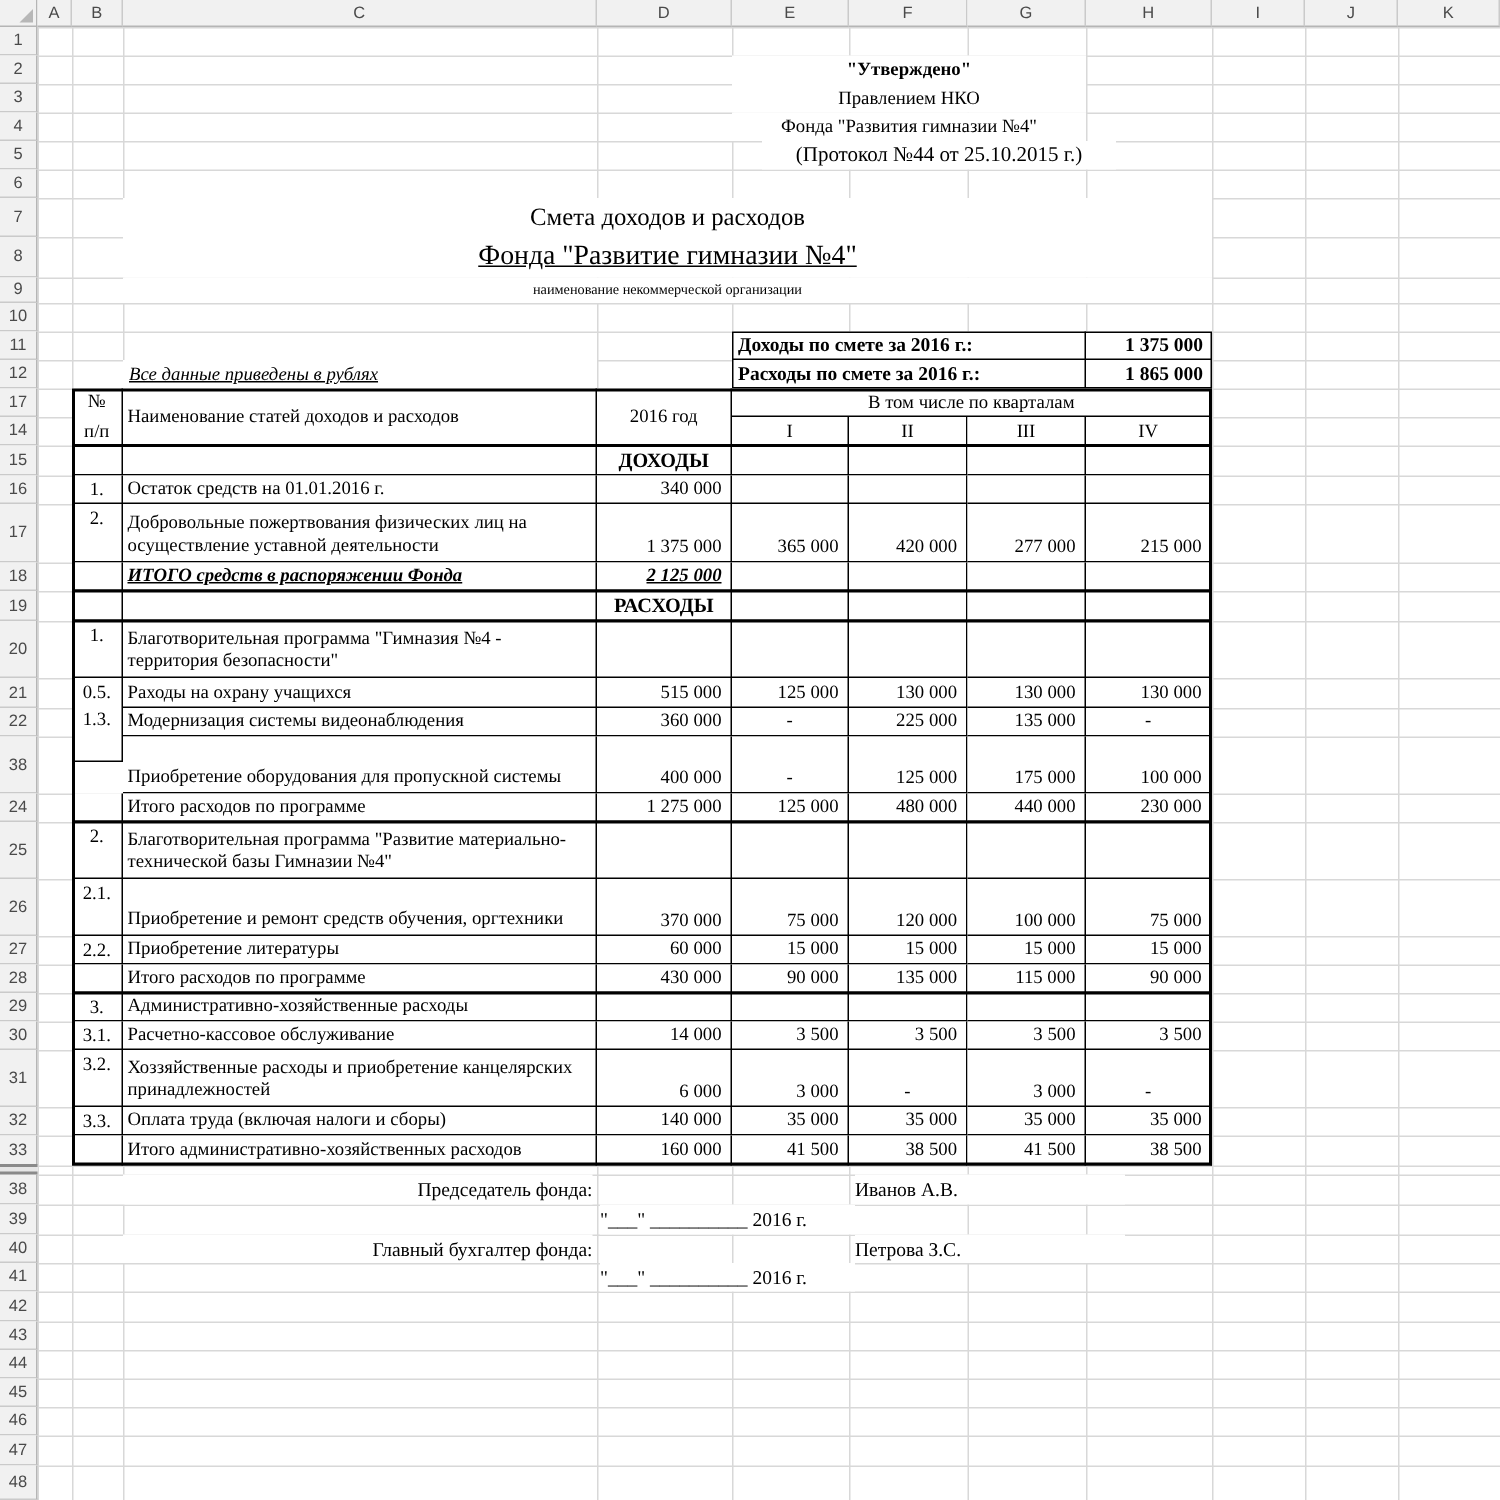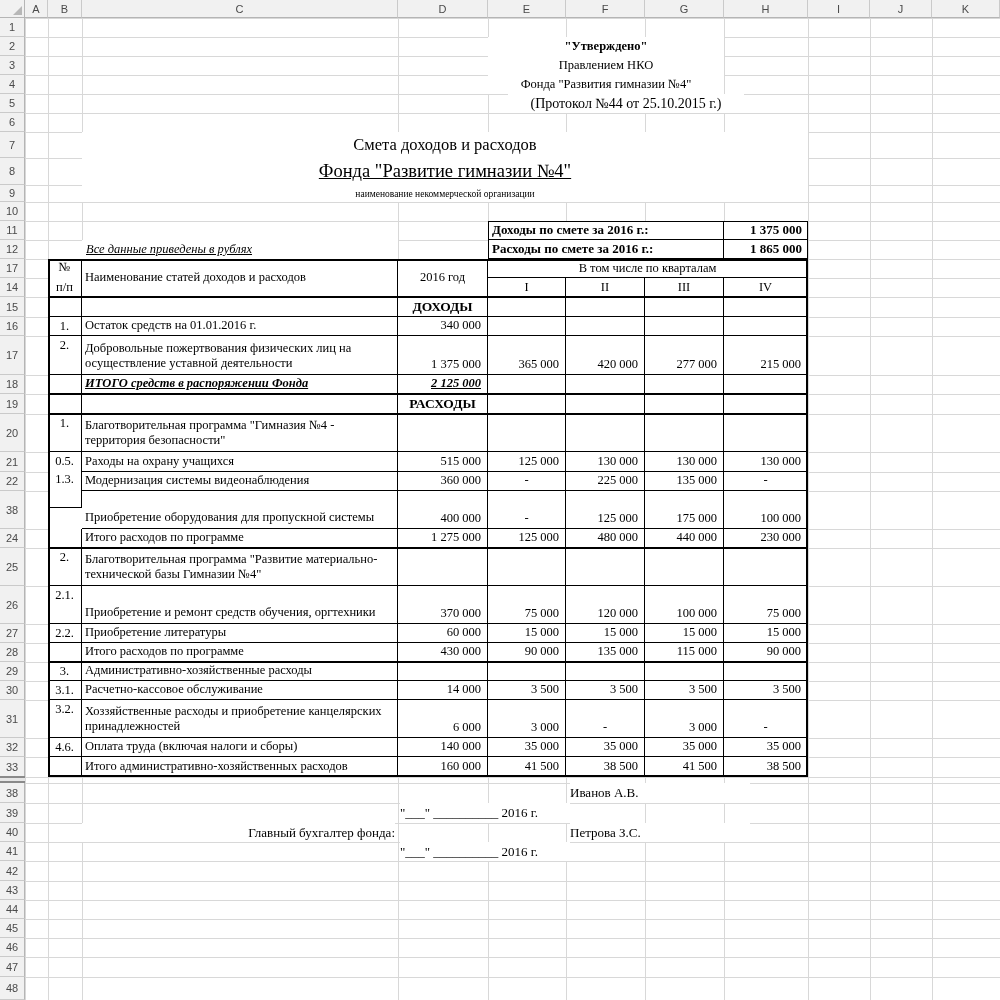--- a/index.html
+++ b/index.html
@@ -290,38 +290,39 @@
     <div class="tc num" style="left: 566px; top: 681px; width: 79px; height: 19px;">3 500</div>
     <div class="tc num" style="left: 645px; top: 681px; width: 79px; height: 19px;">3 500</div>
     <div class="tc num" style="left: 724px; top: 681px; width: 84px; height: 19px;">3 500</div>
     <div class="tc no" style="left: 48px; top: 700px; width: 34px; height: 38px;">3.2.</div>
     <div class="tc txt wrap" style="left: 82px; top: 700px; width: 316px; height: 38px;">Хоззяйственные расходы и приобретение канцелярских принадлежностей</div>
     <div class="tc num" style="left: 398px; top: 700px; width: 90px; height: 38px;">6 000</div>
     <div class="tc num" style="left: 488px; top: 700px; width: 78px; height: 38px;">3 000</div>
     <div class="tc dash" style="left: 566px; top: 700px; width: 79px; height: 38px;">-</div>
     <div class="tc num" style="left: 645px; top: 700px; width: 79px; height: 38px;">3 000</div>
     <div class="tc dash" style="left: 724px; top: 700px; width: 84px; height: 38px;">-</div>
-    <div class="tc no" style="left: 48px; top: 738px; width: 34px; height: 19px;">4.6.</div>
+    <div class="tc no" style="left: 48px; top: 738px; width: 34px; height: 19px;">3.3.</div>
     <div class="tc txt" style="left: 82px; top: 738px; width: 316px; height: 19px;">Оплата труда (включая налоги и сборы)</div>
     <div class="tc num" style="left: 398px; top: 738px; width: 90px; height: 19px;">140 000</div>
     <div class="tc num" style="left: 488px; top: 738px; width: 78px; height: 19px;">35 000</div>
     <div class="tc num" style="left: 566px; top: 738px; width: 79px; height: 19px;">35 000</div>
     <div class="tc num" style="left: 645px; top: 738px; width: 79px; height: 19px;">35 000</div>
     <div class="tc num" style="left: 724px; top: 738px; width: 84px; height: 19px;">35 000</div>
     <div class="tc no" style="left: 48px; top: 757px; width: 34px; height: 20px;"></div>
     <div class="tc txt" style="left: 82px; top: 757px; width: 316px; height: 20px;">Итого административно-хозяйственных расходов</div>
     <div class="tc num" style="left: 398px; top: 757px; width: 90px; height: 20px;">160 000</div>
     <div class="tc num" style="left: 488px; top: 757px; width: 78px; height: 20px;">41 500</div>
     <div class="tc num" style="left: 566px; top: 757px; width: 79px; height: 20px;">38 500</div>
     <div class="tc num" style="left: 645px; top: 757px; width: 79px; height: 20px;">41 500</div>
     <div class="tc num" style="left: 724px; top: 757px; width: 84px; height: 20px;">38 500</div>
     <div class="outline" style="left: 48px; top: 259px; width: 760px; height: 518px;"></div>
     <div class="thick" style="left: 48px; top: 296px; width: 760px; height: 2px;"></div>
     <div class="thick" style="left: 48px; top: 393px; width: 760px; height: 2px;"></div>
     <div class="thick" style="left: 48px; top: 413px; width: 760px; height: 2px;"></div>
     <div class="thick" style="left: 48px; top: 547px; width: 760px; height: 2px;"></div>
     <div class="thick" style="left: 48px; top: 661px; width: 760px; height: 2px;"></div>
+    <div class="textblock serif" style="left: 82px; top: 783px; width: 313px; height: 20px; align-items: center; justify-content: flex-end; font-size: 13px;">Председатель фонда:</div>
     <div class="textblock serif" style="left: 570px; top: 783px; width: 180px; height: 20px; align-items: center; font-size: 13px;">Иванов А.В.</div>
     <div class="textblock serif" style="left: 400px; top: 803px; width: 170px; height: 20px; align-items: center; font-size: 13px;">"___" __________ 2016 г.</div>
     <div class="textblock serif" style="left: 82px; top: 823px; width: 313px; height: 19px; align-items: center; justify-content: flex-end; font-size: 13px;">Главный бухгалтер фонда:</div>
     <div class="textblock serif" style="left: 570px; top: 823px; width: 180px; height: 19px; align-items: center; font-size: 13px;">Петрова З.С.</div>
     <div class="textblock serif" style="left: 400px; top: 842px; width: 170px; height: 19px; align-items: center; font-size: 13px;">"___" __________ 2016 г.</div>
   </div>
 
 </body></html>

